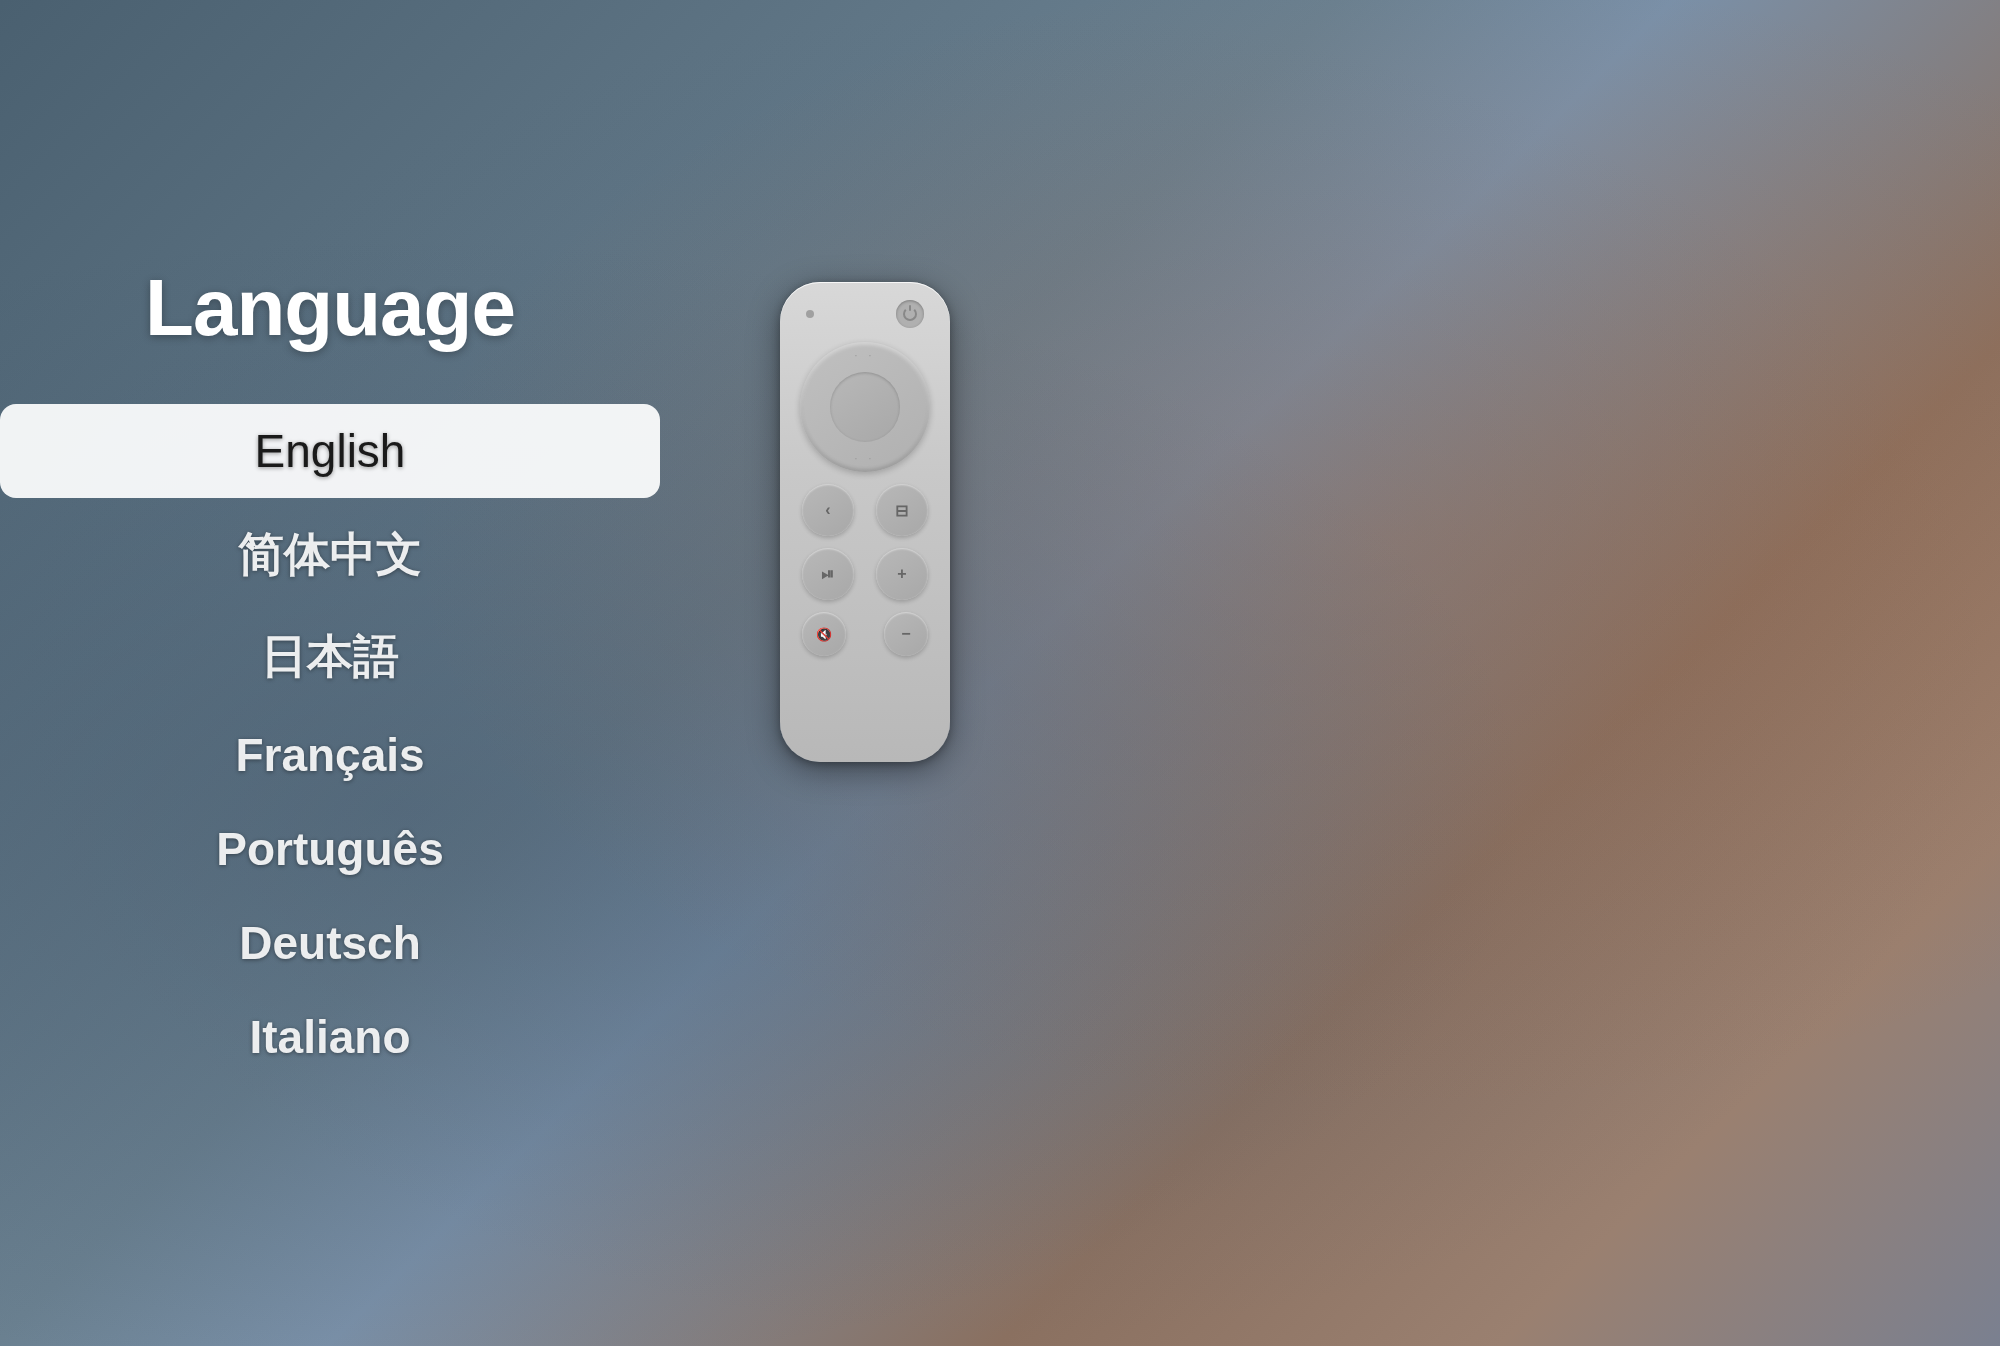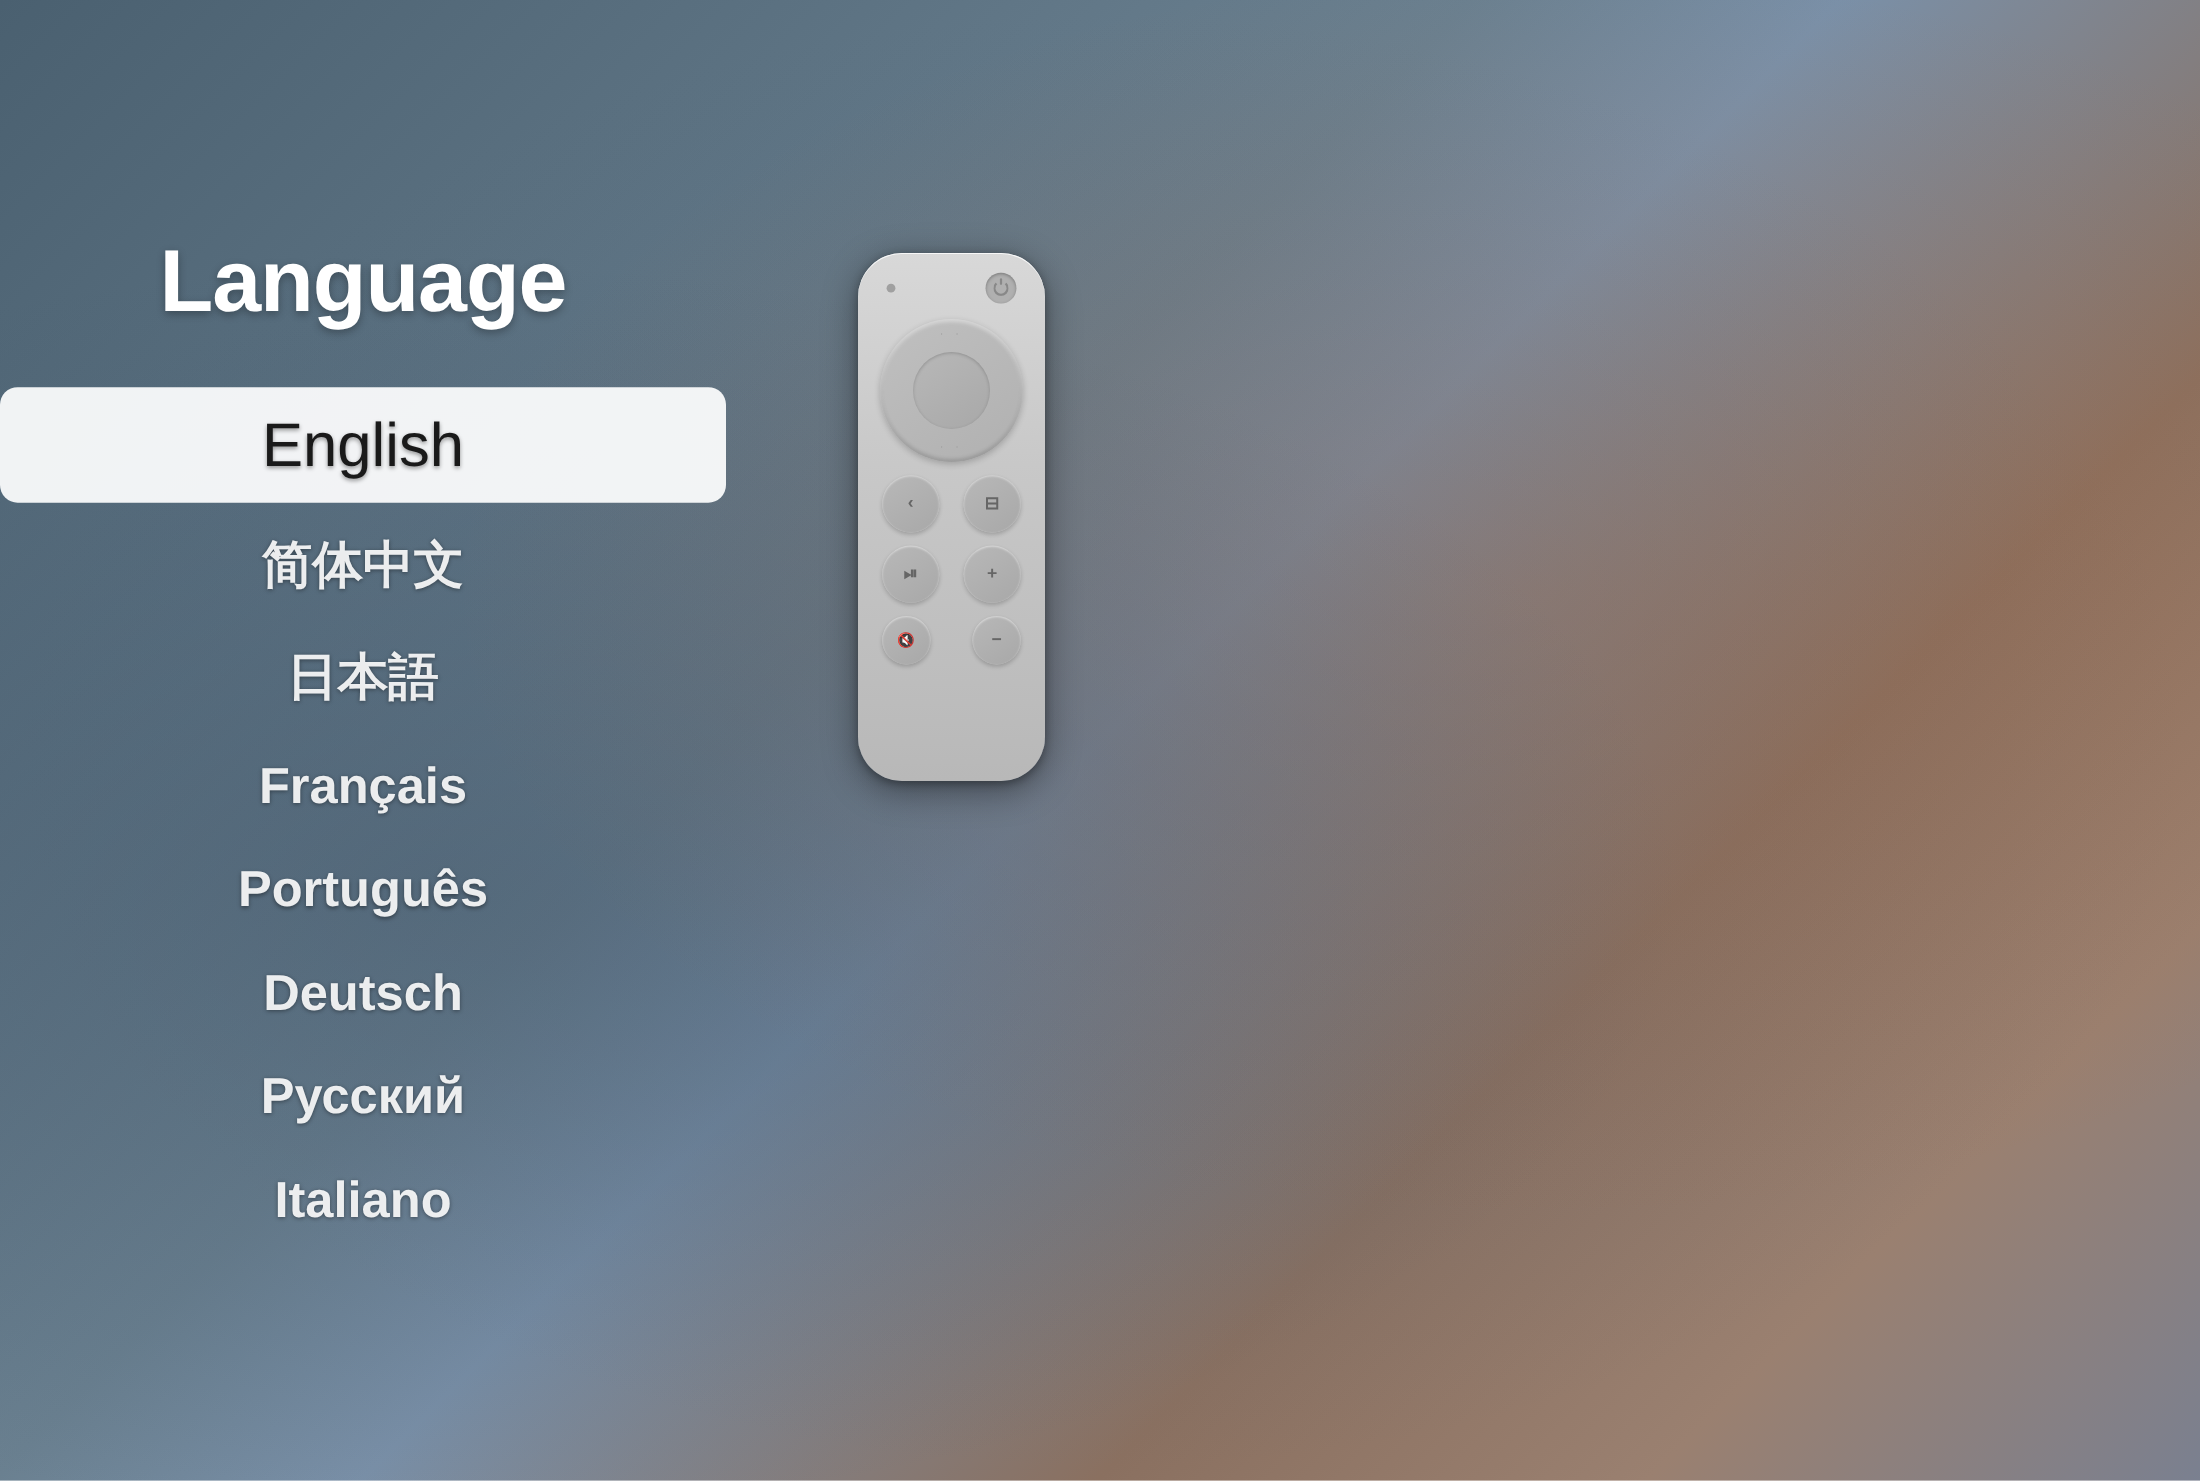--- a/index.html
+++ b/index.html
@@ -73,21 +73,21 @@
     }
 
     .language-item.selected {
       background: rgba(255, 255, 255, 0.92);
       border-radius: 16px;
       margin-bottom: 6px;
     }
 
     .language-item.selected .language-label {
       color: #1a1a1a;
-      font-size: 56px;
+      font-size: 46px;
       font-weight: 400;
     }
 
     .language-label {
       color: rgba(255, 255, 255, 0.9);
       font-size: 46px;
       font-weight: 700;
       text-shadow: 0 1px 4px rgba(0,0,0,0.4);
     }
 
@@ -267,21 +267,20 @@
     <h1 class="page-title">Language</h1>
 
     <div class="language-list">
 
     <div class="language-item selected"><span class="language-label">English</span></div>
         <div class="language-item"><span class="language-label">简体中文</span></div>
         <div class="language-item"><span class="language-label">日本語</span></div>
         <div class="language-item"><span class="language-label">Français</span></div>
         <div class="language-item"><span class="language-label">Português</span></div>
         <div class="language-item"><span class="language-label">Deutsch</span></div>
-        <div class="language-item"><span class="language-label">Русский</span></div>
         <div class="language-item"><span class="language-label">Italiano</span></div>
       </div>
   </div>
 
   <div class="remote-container">
     <div class="remote">
 
       <div class="remote-top-row">
         <div class="remote-indicator-dot"></div>
         <div class="remote-power-btn">

